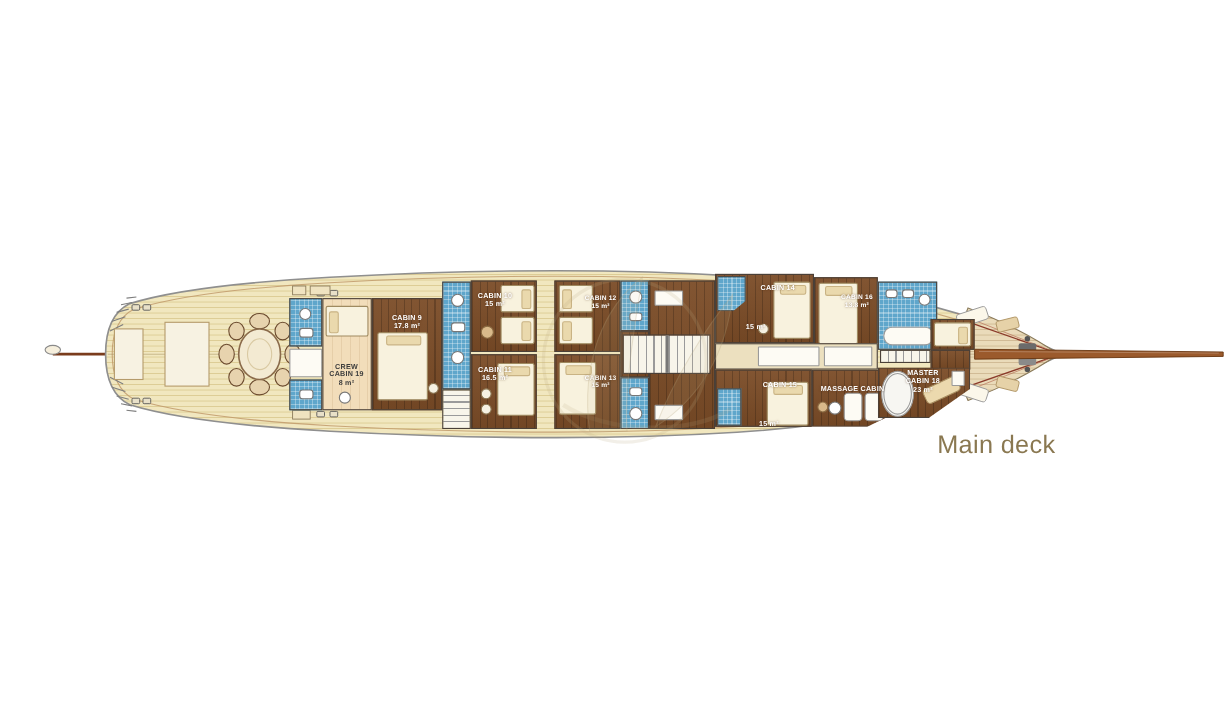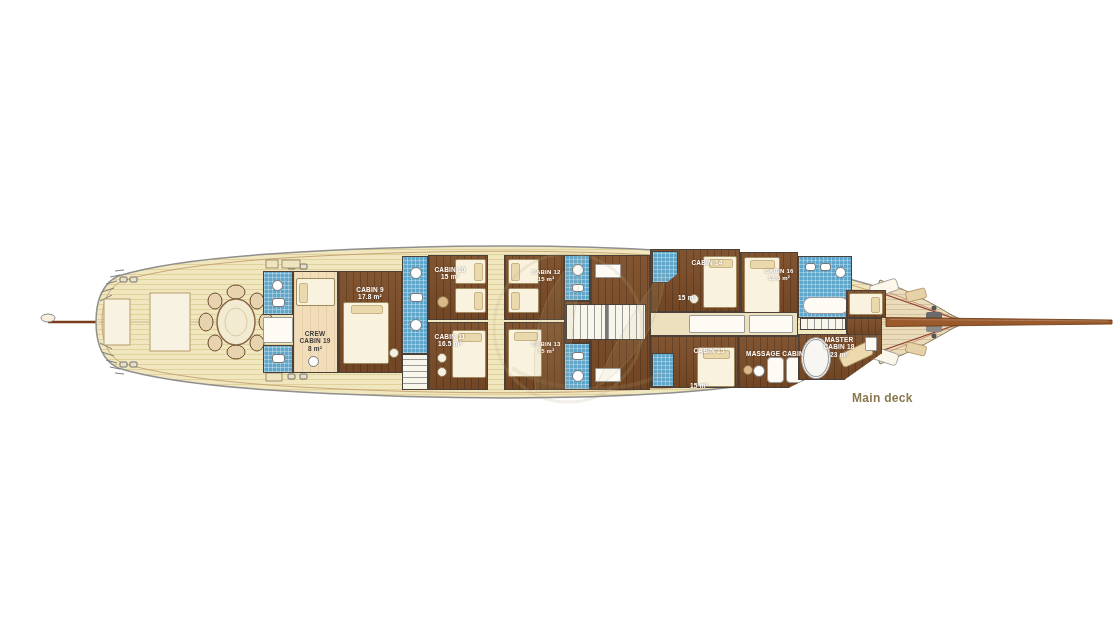--- a/index.html
+++ b/index.html
@@ -38,22 +38,22 @@
   .lounger{background:#ecd9ae;border:1px solid #a98f62;border-radius:4px;transform:rotate(-25deg);}
   .rail{position:absolute;background:#777;}
 
   
   .lbl{position:absolute;z-index:10;font-weight:bold;font-size:6.5px;line-height:1.18;
        color:#fff;text-align:center;letter-spacing:.2px;white-space:pre-line;
        text-shadow:0 0 2px rgba(70,35,10,.65);}
   .lbl .ar{display:block;}
   .lbl.small{font-size:6px;}
   .lbl.dark{color:#3d3d3d;text-shadow:none;}
-  #deck-title{position:absolute;left:852px;top:391px;z-index:10;font-size:12px;
-              color:#8a7851;letter-spacing:.3px;font-weight:bold;}
+  #deck-title{position:absolute;left:852px;top:391px;z-index:10;font-size:23px;
+              color:#8a7851;letter-spacing:.3px;}
 </style>
 </head>
 <body>
 
 <div id="stage">
 
   <svg class="layer z0" width="1120" height="640" viewBox="0 0 1120 640">
     <defs>
       <pattern id="plank" width="10" height="5" patternUnits="userSpaceOnUse">
         <rect width="10" height="5" fill="#f1e7bf"></rect>

